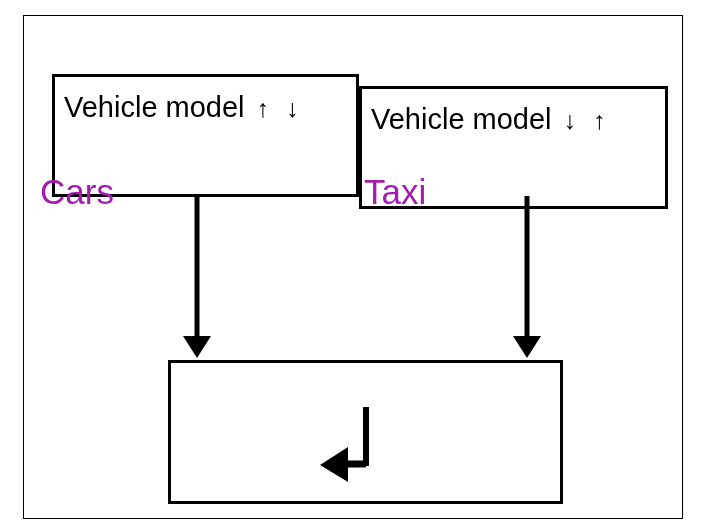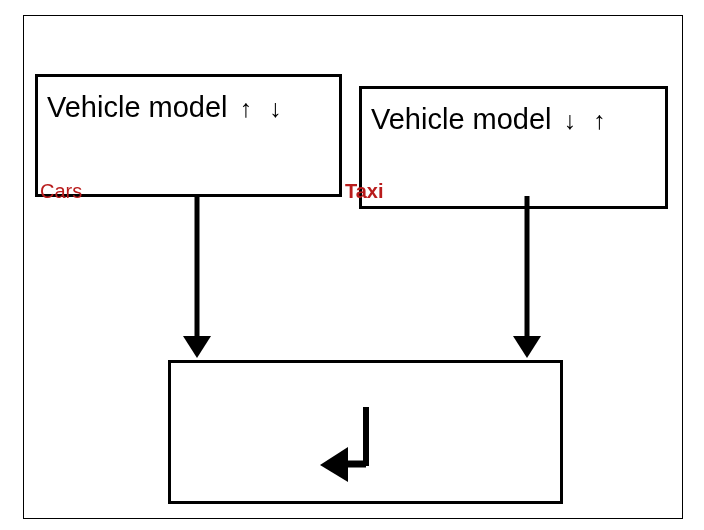--- a/index.html
+++ b/index.html
@@ -32,21 +32,21 @@
     background: transparent;
   }
   
   .node-box {
     position: absolute;
     border: 3px solid #000000;
     box-sizing: border-box;
     background: transparent;
   }
   .box-cars {
-    left: 35px;
+    left: 52px;
     top: 74px;
     width: 307px;
     height: 123px;
   }
   .box-taxi {
     left: 359px;
     top: 74px;
     width: 309px;
     height: 123px;
     margin-top: 12px;
@@ -68,33 +68,32 @@
     white-space: nowrap;
     letter-spacing: 0px;
   }
   .node-title .arrows {
     font-size: 25px;
     letter-spacing: 5px;
   }
   
   .node-caption {
     position: absolute;
-    font-size: 20px;
+    font-size: 35px;
     line-height: 29px;
-    color: #b91c1c;
+    color: #a21caf;
     white-space: nowrap;
   }
   .caption-cars {
     left: 40px;
     top: 177px;
   }
   .caption-taxi {
-    left: 345px;
+    left: 364px;
     top: 177px;
-    font-weight: bold;
   }
   
   .connectors {
     position: absolute;
     left: 0;
     top: 0;
     width: 704px;
     height: 530px;
     pointer-events: none;
   }

